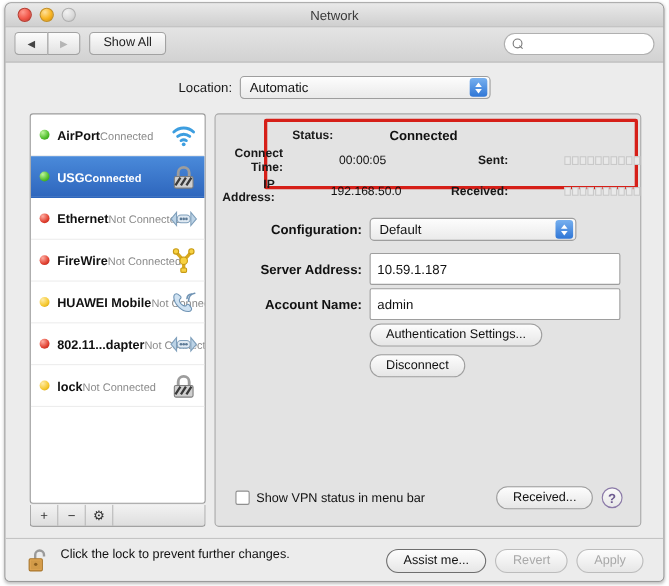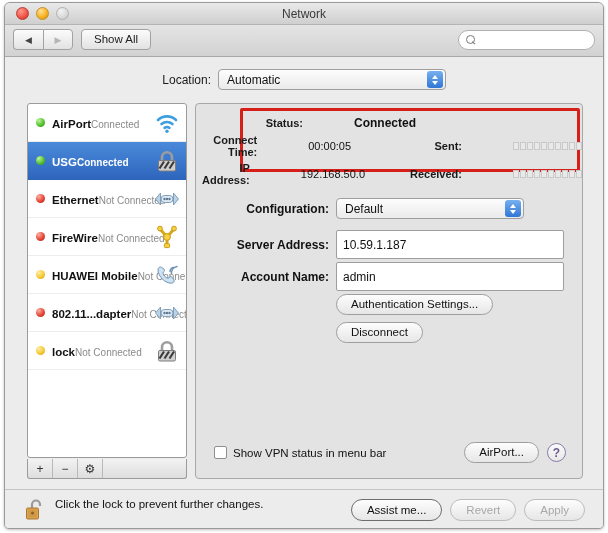--- a/index.html
+++ b/index.html
@@ -519,21 +519,21 @@
 
       <div class="form-row" style="top:218px">
         <div class="form-label"></div>
         <div class="capsule">Disconnect</div>
       </div>
 
       <div class="vpn-row">
         <div class="checkbox"></div>
         <div class="vpn-label">Show VPN status in menu bar</div>
         <div style="flex:1 1 auto"></div>
-        <div class="capsule">AirPort...</div>
+        <div class="capsule">Received...</div>
         <div class="help">?</div>
       </div>
     </div>
 
     <div class="footer">
       <div class="lock-note">
         <svg width="22" height="24" viewBox="0 0 22 24">
           <path d="M7 10 V6.5 A4 4 0 0 1 15 6.5 V8" fill="none" stroke="#9a9a9a" stroke-width="2.2"></path>
           <rect x="1.5" y="10" width="12" height="11" rx="1.2" fill="#e0a653" stroke="#a9762c" stroke-width="1"></rect>
           <rect x="3" y="11.4" width="9" height="8.2" fill="#d19a48"></rect>

